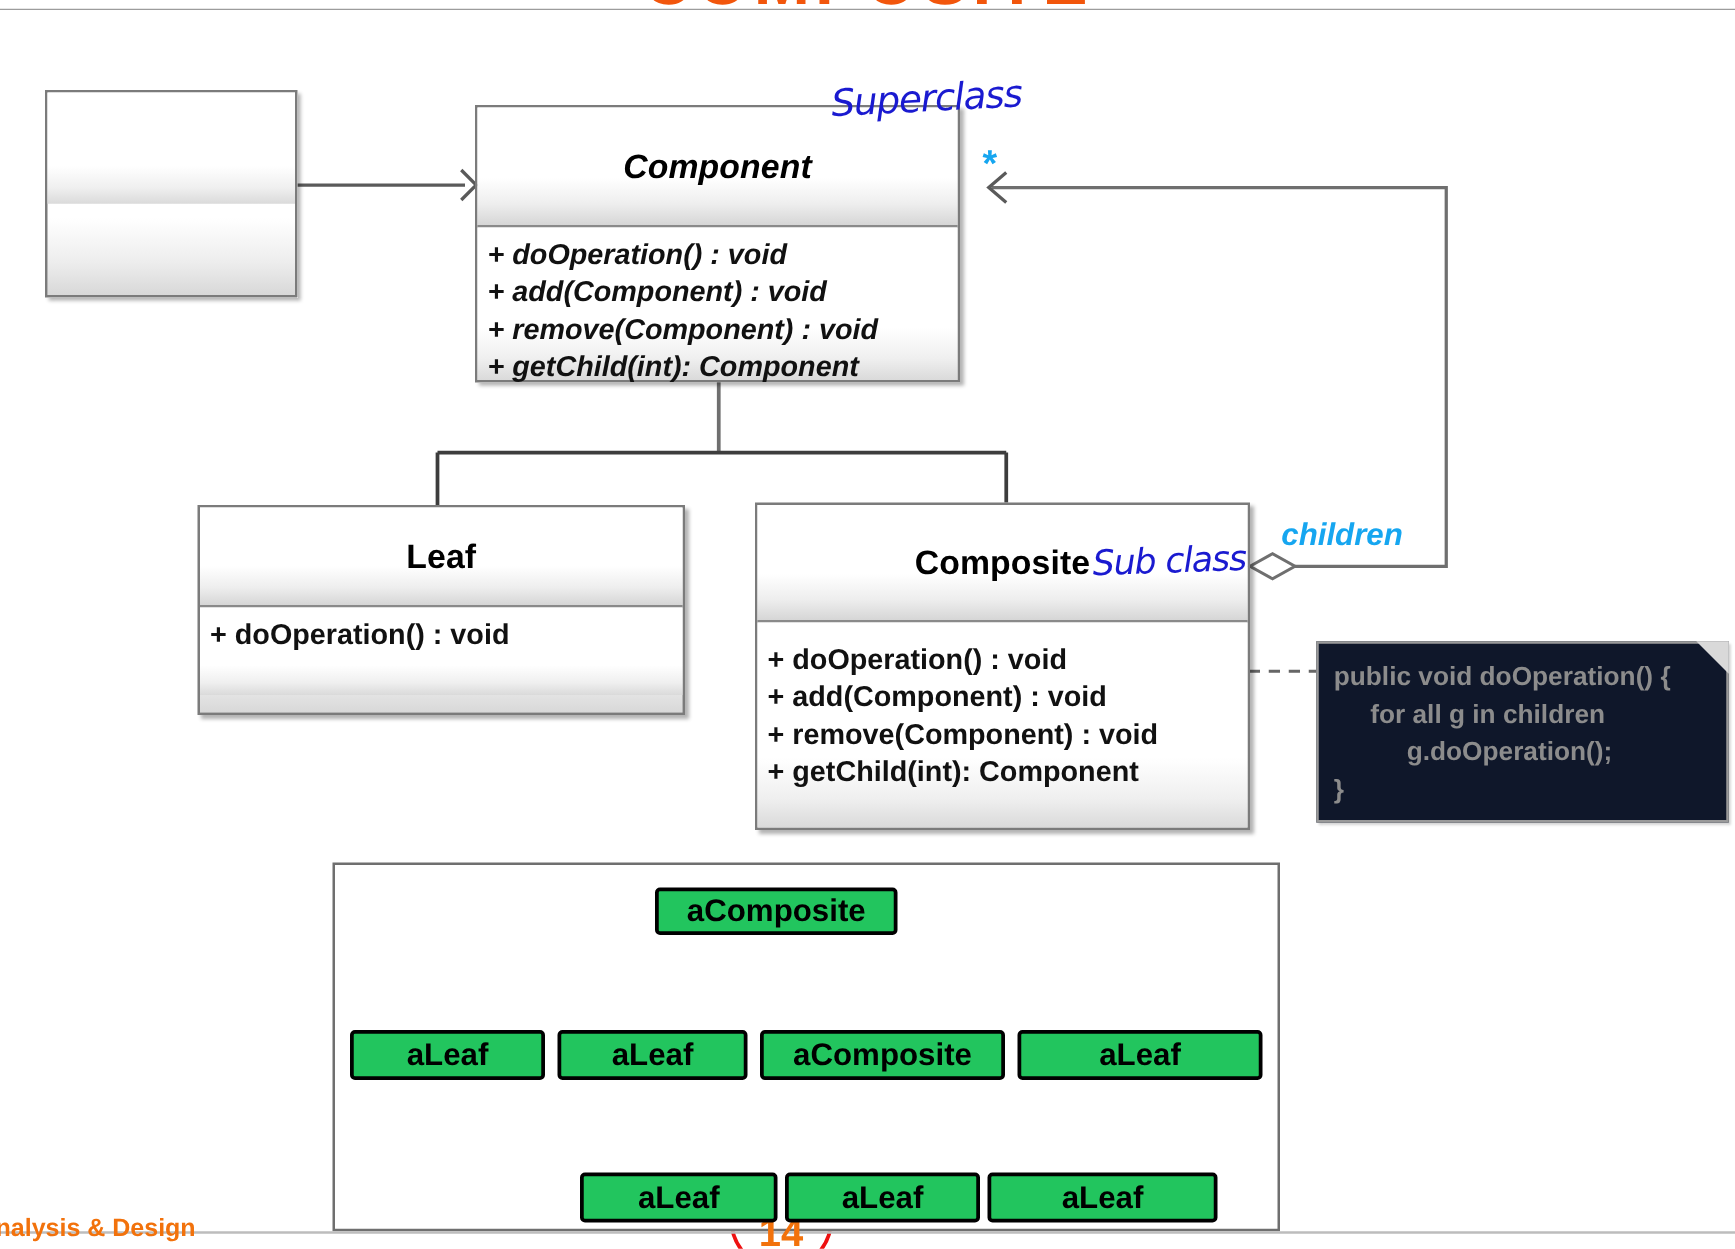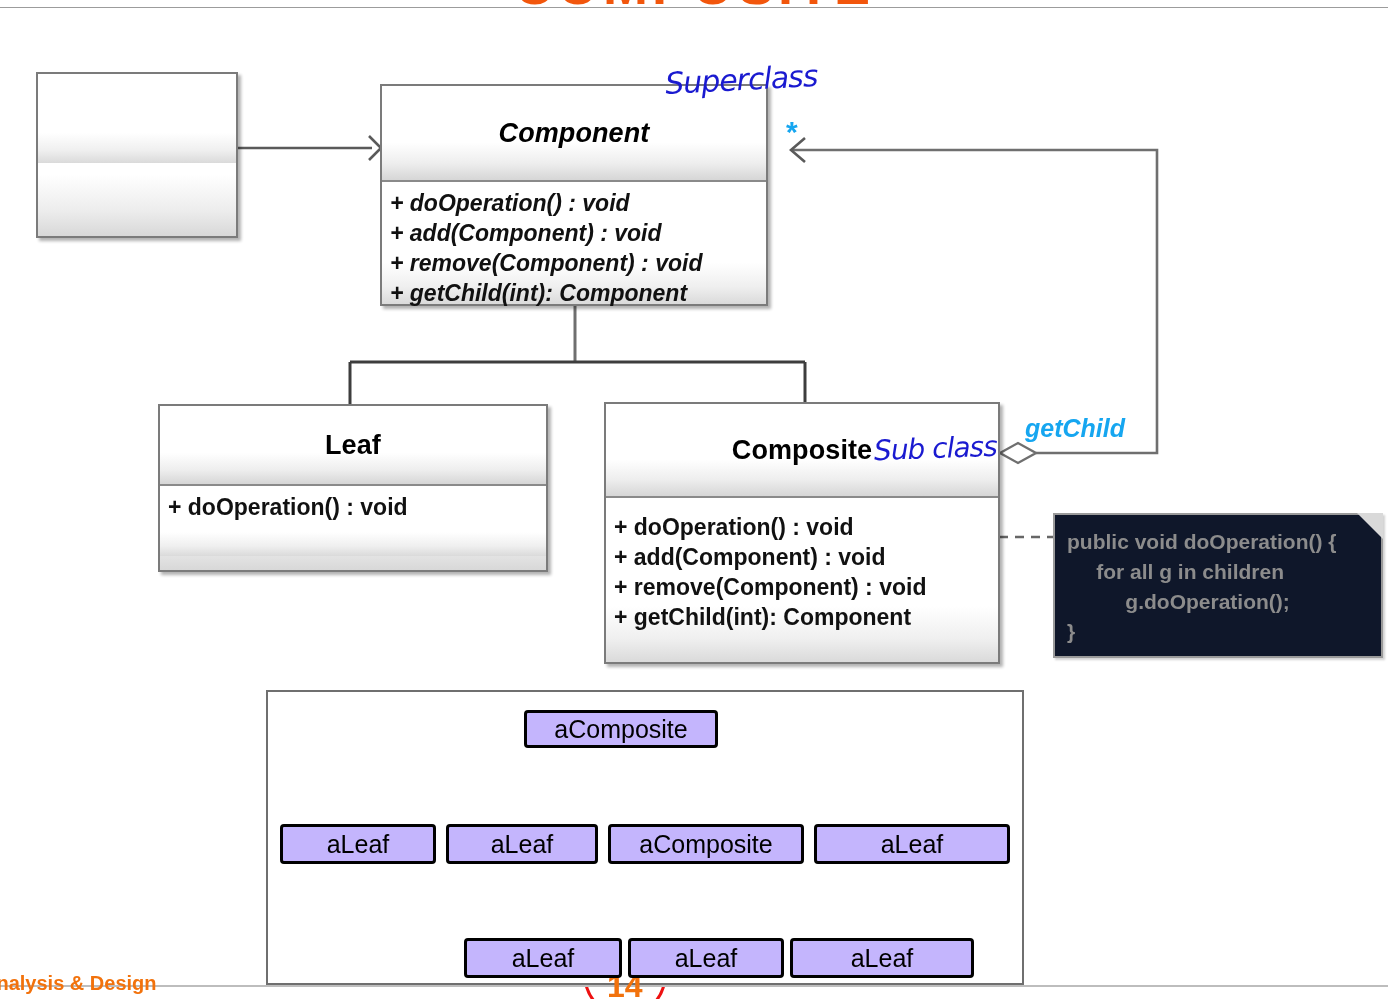--- a/index.html
+++ b/index.html
@@ -127,25 +127,25 @@
     width: 758px; height: 295px;
     box-sizing: border-box;
     border: 2px solid #6f6f6f;
     background: #ffffff;
   }
   .obj {
     position: absolute;
     box-sizing: border-box;
     border: 3px solid #000000;
     border-radius: 4px;
-    background: #c4b5fd;
+    background: #22c55e;
     display: flex;
     align-items: center;
     justify-content: center;
-    font-weight: normal;
+    font-weight: bold;
     font-size: 25px;
     color: #000000;
     white-space: nowrap;
     z-index: 3;
   }
 
   
   #footer-left {
     position: absolute;
     left: -18px; top: 972px;
@@ -283,21 +283,21 @@
       <div class="op">+ add(Component) : void</div>
       <div class="op">+ remove(Component) : void</div>
       <div class="op">+ getChild(int): Component</div>
     </div>
   </div>
 
   <div class="handwrite" id="hw-superclass">Superclass</div>
   <div class="handwrite" id="hw-subclass">Sub class</div>
 
   <div class="cyan-label" id="lbl-star">*</div>
-  <div class="cyan-label" id="lbl-children">getChild</div>
+  <div class="cyan-label" id="lbl-children">children</div>
 
   <div id="note">
     <div class="fold"></div>
     <div class="notetext">public void doOperation() {
      for all g in children
           g.doOperation();
 }</div>
   </div>
 
   <div id="tree-panel"></div>

